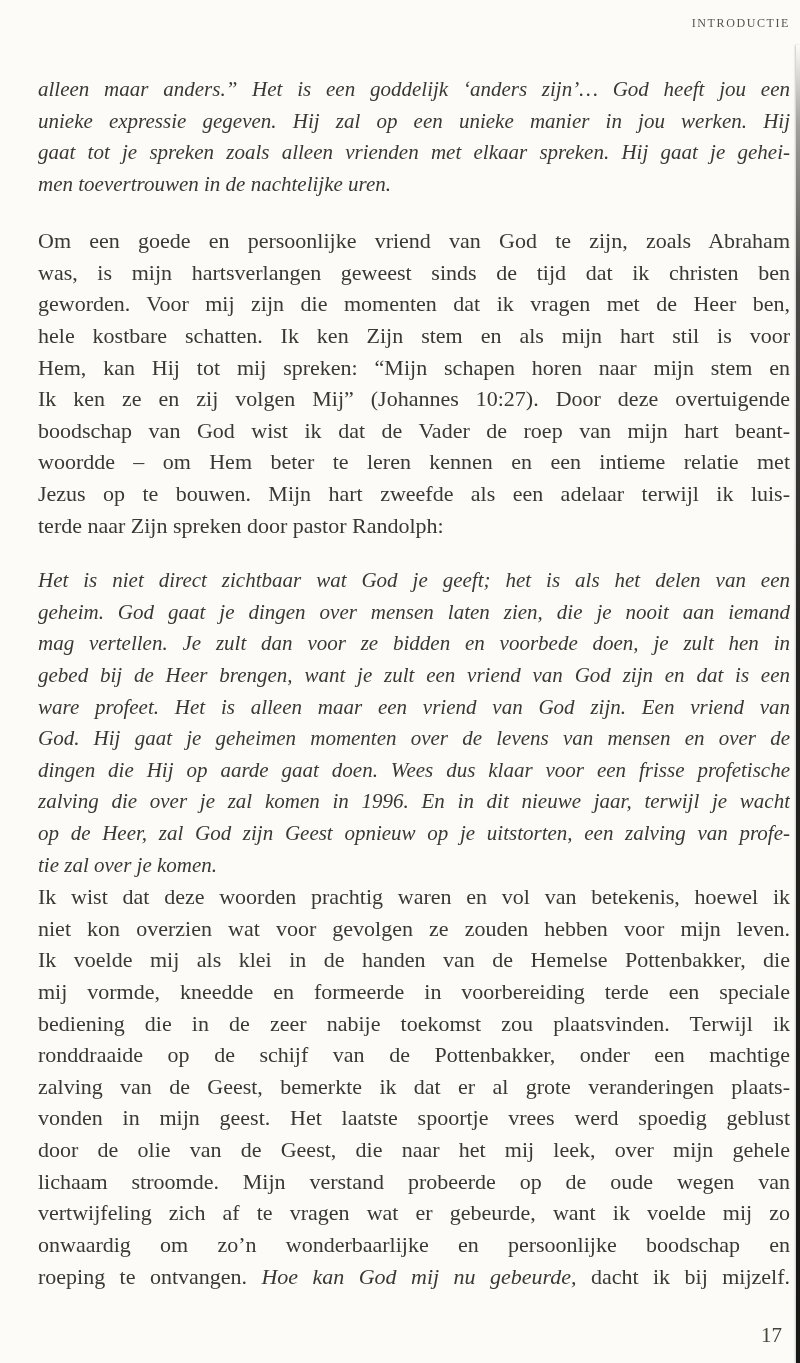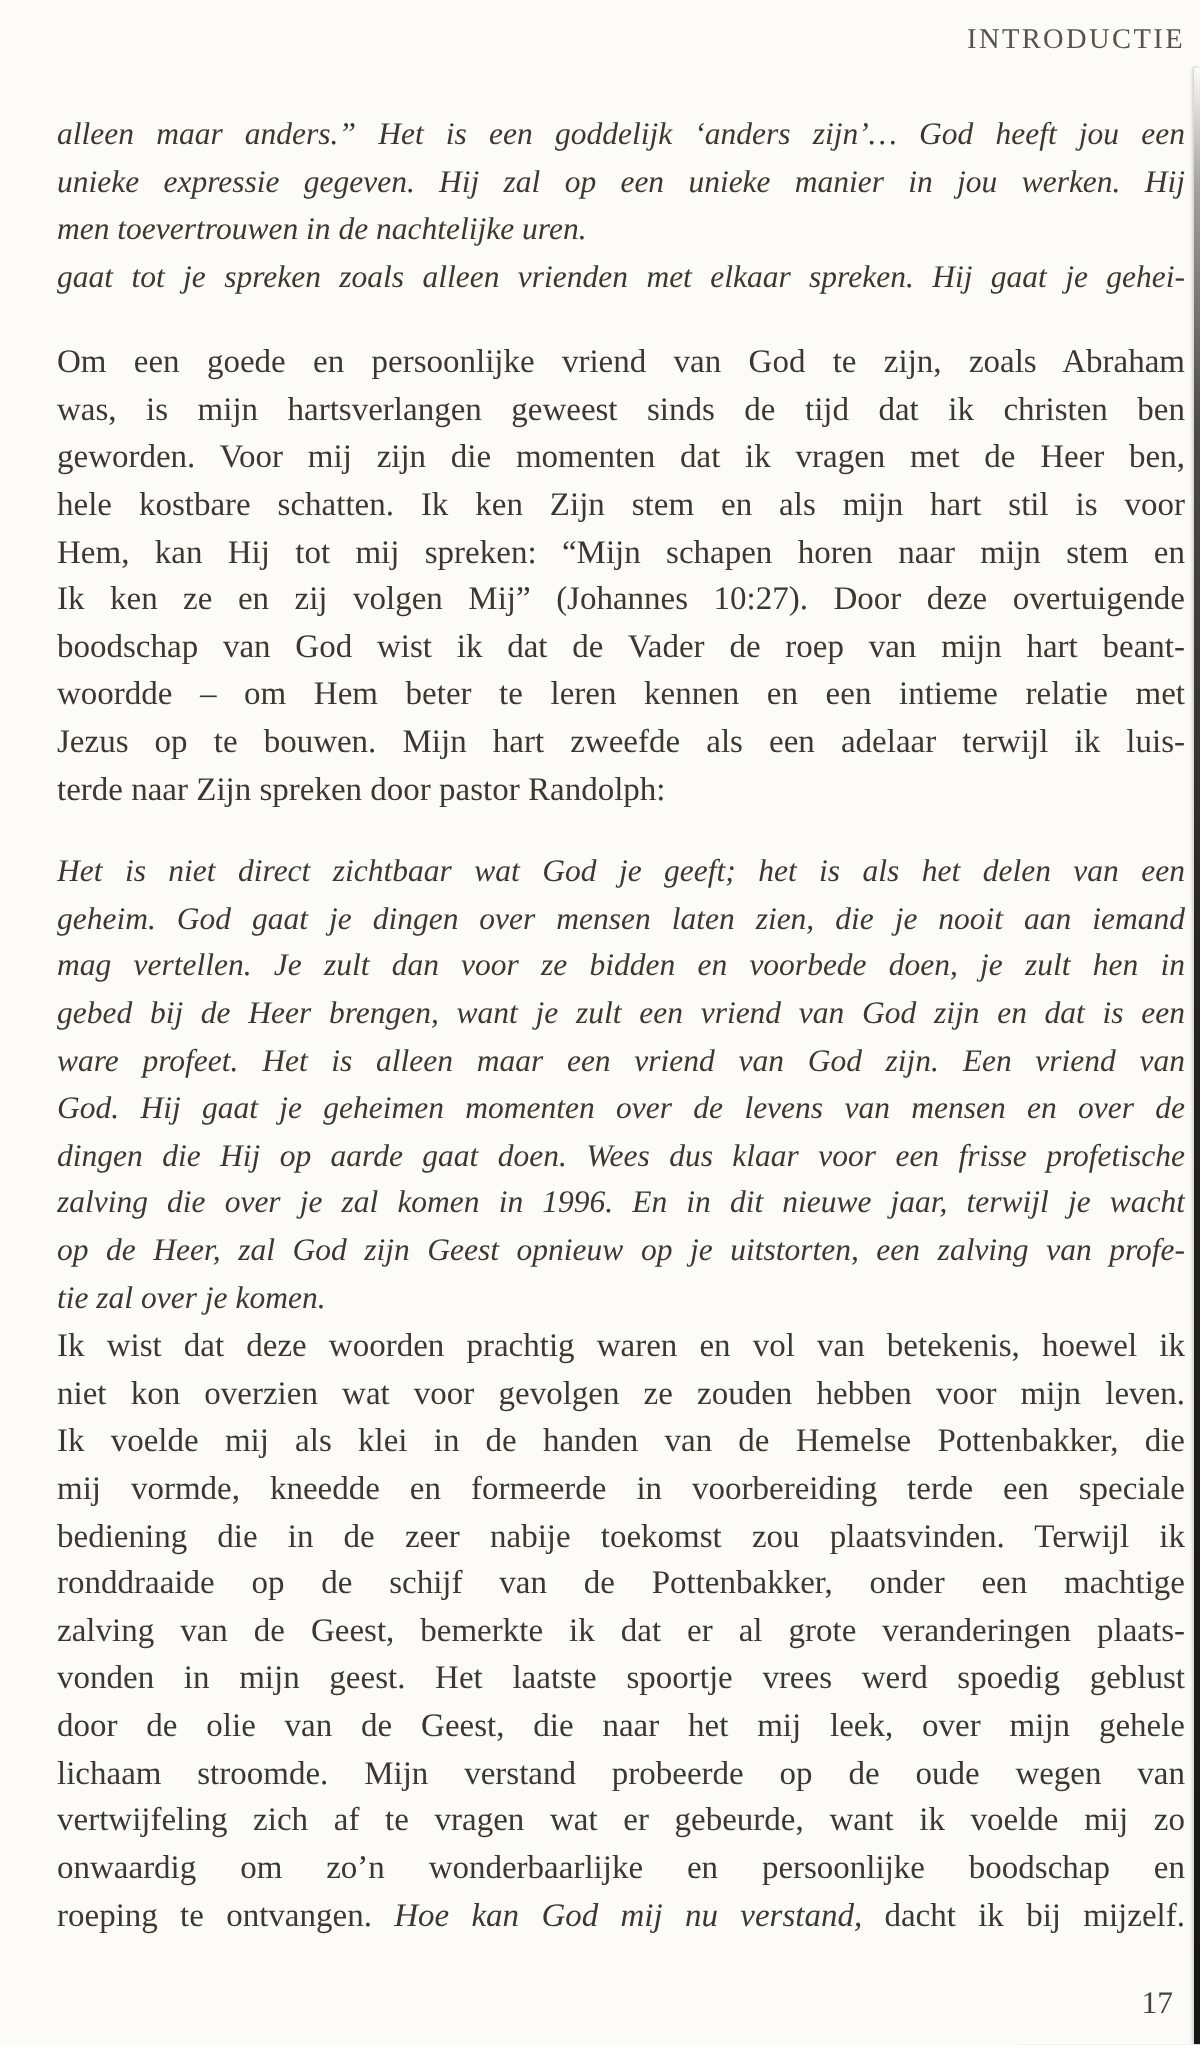--- a/index.html
+++ b/index.html
@@ -9,21 +9,21 @@
     width:800px;height:1363px;
     margin:0 auto;
     background:#fcfbf8;
     overflow:hidden;
     font-family:"Liberation Serif","DejaVu Serif",serif;
     color:#3b3831;
   }
   .running-header{
     position:absolute;
     top:16px;right:10px;
-    font-size:19px;
+    font-size:12px;
     letter-spacing:1.6px;
     color:#55534a;
     font-variant:small-caps;
     text-transform:uppercase;
   }
   .body-text{position:absolute;top:0;left:0;width:100%;height:100%;}
   .para{
     position:absolute;
     left:38px;width:752px;
   }
@@ -66,22 +66,22 @@
 </style>
 </head>
 <body>
 
 <div class="page">
   <div class="running-header">INTRODUCTIE</div>
   <div class="body-text">
       <div class="para italic" style="top: 74px;">
         <div class="line">alleen maar anders.” Het is een goddelijk ‘anders zijn’… God heeft jou een</div>
         <div class="line">unieke expressie gegeven. Hij zal op een unieke manier in jou werken. Hij</div>
+        <div class="line">gaat tot je spreken zoals alleen vrienden met elkaar spreken. Hij gaat je gehei-</div>
         <div class="line end">men toevertrouwen in de nachtelijke uren.</div>
-        <div class="line">gaat tot je spreken zoals alleen vrienden met elkaar spreken. Hij gaat je gehei-</div>
       </div>
       <div class="para roman" style="top: 225px;">
         <div class="line">Om een goede en persoonlijke vriend van God te zijn, zoals Abraham</div>
         <div class="line">was, is mijn hartsverlangen geweest sinds de tijd dat ik christen ben</div>
         <div class="line">geworden. Voor mij zijn die momenten dat ik vragen met de Heer ben,</div>
         <div class="line">hele kostbare schatten. Ik ken Zijn stem en als mijn hart stil is voor</div>
         <div class="line">Hem, kan Hij tot mij spreken: “Mijn schapen horen naar mijn stem en</div>
         <div class="line">Ik ken ze en zij volgen Mij” (Johannes 10:27). Door deze overtuigende</div>
         <div class="line">boodschap van God wist ik dat de Vader de roep van mijn hart beant-</div>
         <div class="line">woordde – om Hem beter te leren kennen en een intieme relatie met</div>
@@ -106,18 +106,18 @@
         <div class="line">Ik voelde mij als klei in de handen van de Hemelse Pottenbakker, die</div>
         <div class="line">mij vormde, kneedde en formeerde in voorbereiding terde een speciale</div>
         <div class="line">bediening die in de zeer nabije toekomst zou plaatsvinden. Terwijl ik</div>
         <div class="line">ronddraaide op de schijf van de Pottenbakker, onder een machtige</div>
         <div class="line">zalving van de Geest, bemerkte ik dat er al grote veranderingen plaats-</div>
         <div class="line">vonden in mijn geest. Het laatste spoortje vrees werd spoedig geblust</div>
         <div class="line">door de olie van de Geest, die naar het mij leek, over mijn gehele</div>
         <div class="line">lichaam stroomde. Mijn verstand probeerde op de oude wegen van</div>
         <div class="line">vertwijfeling zich af te vragen wat er gebeurde, want ik voelde mij zo</div>
         <div class="line">onwaardig om zo’n wonderbaarlijke en persoonlijke boodschap en</div>
-        <div class="line"><span class="seg-roman">roeping te ontvangen. </span><span class="seg-italic">Hoe kan God mij nu verstand,</span><span class="seg-roman"> dacht ik bij mijzelf.</span></div>
+        <div class="line"><span class="seg-roman">roeping te ontvangen. </span><span class="seg-italic">Hoe kan God mij nu gebeurde,</span><span class="seg-roman"> dacht ik bij mijzelf.</span></div>
       </div>
     </div>
   <div class="page-number">17</div>
   <div class="scan-edge"></div>
 </div>
 
 </body></html>

